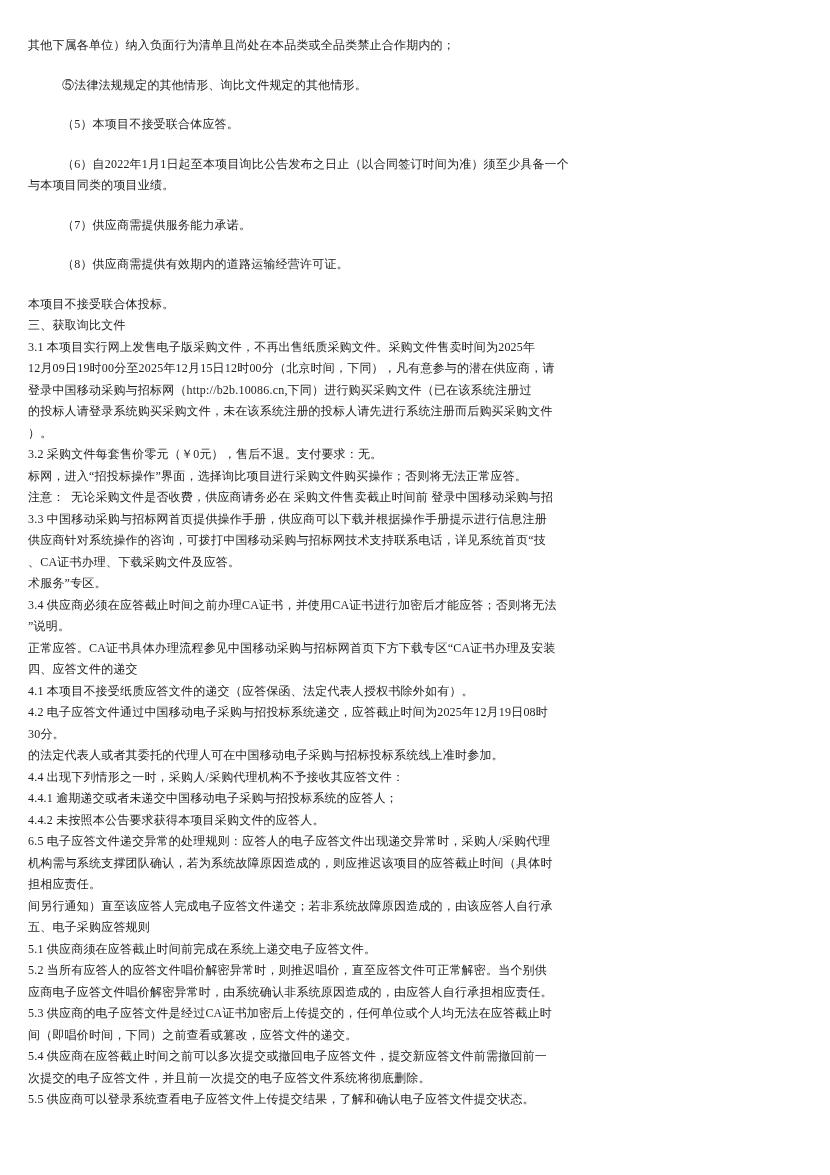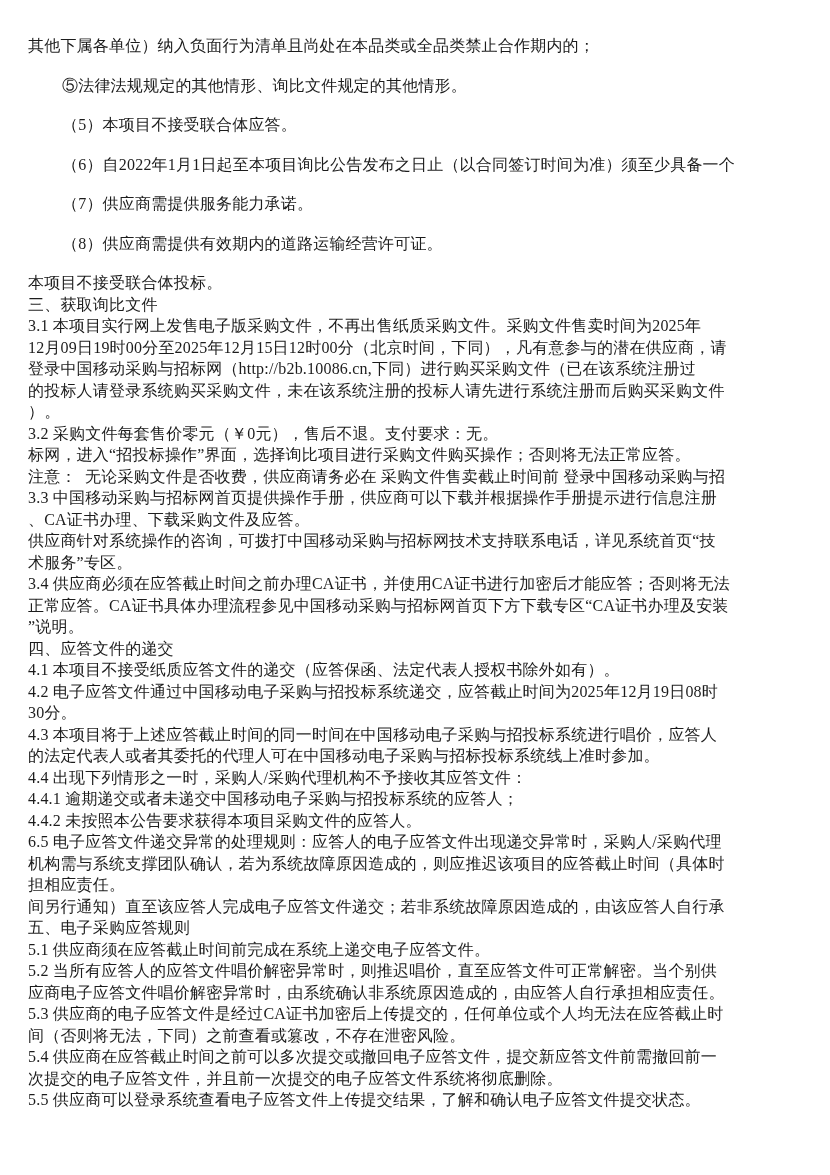--- a/index.html
+++ b/index.html
@@ -15,21 +15,21 @@
   }
   .doc-page {
     box-sizing: border-box;
     width: 830px;
     height: 1175px;
     padding: 35px 26px 0 28px;
     background: #ffffff;
     color: #1c1c1c;
   }
   .text-line {
-    font-size: 16px;
+    font-size: 12px;
     line-height: 21.5px;
     height: 21.5px;
     white-space: pre;
     letter-spacing: 0.2px;
   }
   .text-line.indent-1 {
     padding-left: 34px;
   }
   .blank-line {
     height: 18px;
@@ -40,58 +40,58 @@
 
 <div class="doc-page">
   <div id="doc-body">
       <div class="text-line">其他下属各单位）纳入负面行为清单且尚处在本品类或全品类禁止合作期内的；</div>
       <div class="blank-line"></div>
       <div class="text-line indent-1">⑤法律法规规定的其他情形、询比文件规定的其他情形。</div>
       <div class="blank-line"></div>
       <div class="text-line indent-1">（5）本项目不接受联合体应答。</div>
       <div class="blank-line"></div>
       <div class="text-line indent-1">（6）自2022年1月1日起至本项目询比公告发布之日止（以合同签订时间为准）须至少具备一个</div>
+      <div class="text-line">与本项目同类的项目业绩。</div>
       <div class="blank-line"></div>
       <div class="text-line indent-1">（7）供应商需提供服务能力承诺。</div>
       <div class="blank-line"></div>
       <div class="text-line indent-1">（8）供应商需提供有效期内的道路运输经营许可证。</div>
       <div class="blank-line"></div>
       <div class="text-line">本项目不接受联合体投标。</div>
       <div class="text-line">三、获取询比文件</div>
       <div class="text-line">3.1 本项目实行网上发售电子版采购文件，不再出售纸质采购文件。采购文件售卖时间为2025年</div>
       <div class="text-line">12月09日19时00分至2025年12月15日12时00分（北京时间，下同），凡有意参与的潜在供应商，请</div>
       <div class="text-line">登录中国移动采购与招标网（http://b2b.10086.cn,下同）进行购买采购文件（已在该系统注册过</div>
       <div class="text-line">的投标人请登录系统购买采购文件，未在该系统注册的投标人请先进行系统注册而后购买采购文件</div>
       <div class="text-line">）。</div>
       <div class="text-line">3.2 采购文件每套售价零元（￥0元），售后不退。支付要求：无。</div>
       <div class="text-line">标网，进入“招投标操作”界面，选择询比项目进行采购文件购买操作；否则将无法正常应答。</div>
       <div class="text-line">注意：  无论采购文件是否收费，供应商请务必在 采购文件售卖截止时间前 登录中国移动采购与招</div>
       <div class="text-line">3.3 中国移动采购与招标网首页提供操作手册，供应商可以下载并根据操作手册提示进行信息注册</div>
+      <div class="text-line">供应商针对系统操作的咨询，可拨打中国移动采购与招标网技术支持联系电话，详见系统首页“技</div>
       <div class="text-line">、CA证书办理、下载采购文件及应答。</div>
-      <div class="text-line">供应商针对系统操作的咨询，可拨打中国移动采购与招标网技术支持联系电话，详见系统首页“技</div>
       <div class="text-line">术服务”专区。</div>
       <div class="text-line">3.4 供应商必须在应答截止时间之前办理CA证书，并使用CA证书进行加密后才能应答；否则将无法</div>
+      <div class="text-line">”说明。</div>
       <div class="text-line">正常应答。CA证书具体办理流程参见中国移动采购与招标网首页下方下载专区“CA证书办理及安装</div>
-      <div class="text-line">”说明。</div>
       <div class="text-line">四、应答文件的递交</div>
       <div class="text-line">4.1 本项目不接受纸质应答文件的递交（应答保函、法定代表人授权书除外如有）。</div>
       <div class="text-line">4.2 电子应答文件通过中国移动电子采购与招投标系统递交，应答截止时间为2025年12月19日08时</div>
       <div class="text-line">30分。</div>
-      <div class="text-line">4.3 本项目将于上述应答截止时间的同一时间在中国移动电子采购与招投标系统进行唱价，应答人</div>
       <div class="text-line">的法定代表人或者其委托的代理人可在中国移动电子采购与招标投标系统线上准时参加。</div>
       <div class="text-line">4.4 出现下列情形之一时，采购人/采购代理机构不予接收其应答文件：</div>
       <div class="text-line">4.4.1 逾期递交或者未递交中国移动电子采购与招投标系统的应答人；</div>
       <div class="text-line">4.4.2 未按照本公告要求获得本项目采购文件的应答人。</div>
       <div class="text-line">6.5 电子应答文件递交异常的处理规则：应答人的电子应答文件出现递交异常时，采购人/采购代理</div>
       <div class="text-line">机构需与系统支撑团队确认，若为系统故障原因造成的，则应推迟该项目的应答截止时间（具体时</div>
       <div class="text-line">担相应责任。</div>
       <div class="text-line">间另行通知）直至该应答人完成电子应答文件递交；若非系统故障原因造成的，由该应答人自行承</div>
       <div class="text-line">五、电子采购应答规则</div>
       <div class="text-line">5.1 供应商须在应答截止时间前完成在系统上递交电子应答文件。</div>
       <div class="text-line">5.2 当所有应答人的应答文件唱价解密异常时，则推迟唱价，直至应答文件可正常解密。当个别供</div>
       <div class="text-line">应商电子应答文件唱价解密异常时，由系统确认非系统原因造成的，由应答人自行承担相应责任。</div>
       <div class="text-line">5.3 供应商的电子应答文件是经过CA证书加密后上传提交的，任何单位或个人均无法在应答截止时</div>
-      <div class="text-line">间（否则将无法，下同）之前查看或篡改，不存在泄密风险。</div>
+      <div class="text-line">间（即唱价时间，下同）之前查看或篡改，应答文件的递交。</div>
       <div class="text-line">5.4 供应商在应答截止时间之前可以多次提交或撤回电子应答文件，提交新应答文件前需撤回前一</div>
       <div class="text-line">次提交的电子应答文件，并且前一次提交的电子应答文件系统将彻底删除。</div>
       <div class="text-line">5.5 供应商可以登录系统查看电子应答文件上传提交结果，了解和确认电子应答文件提交状态。</div>
     </div>
 </div>
 
 </body></html>

